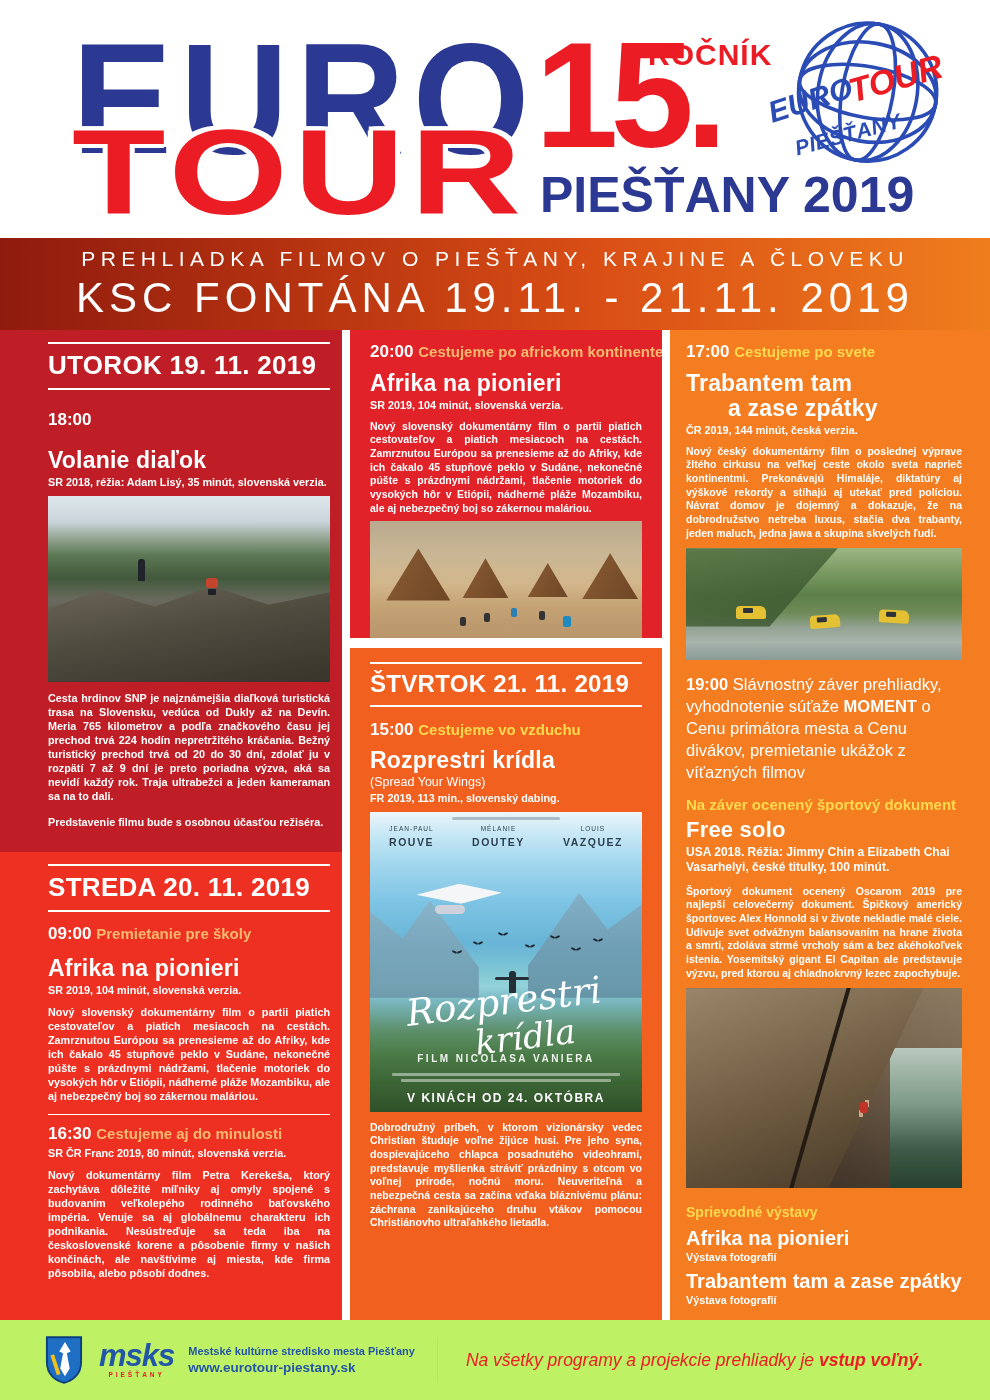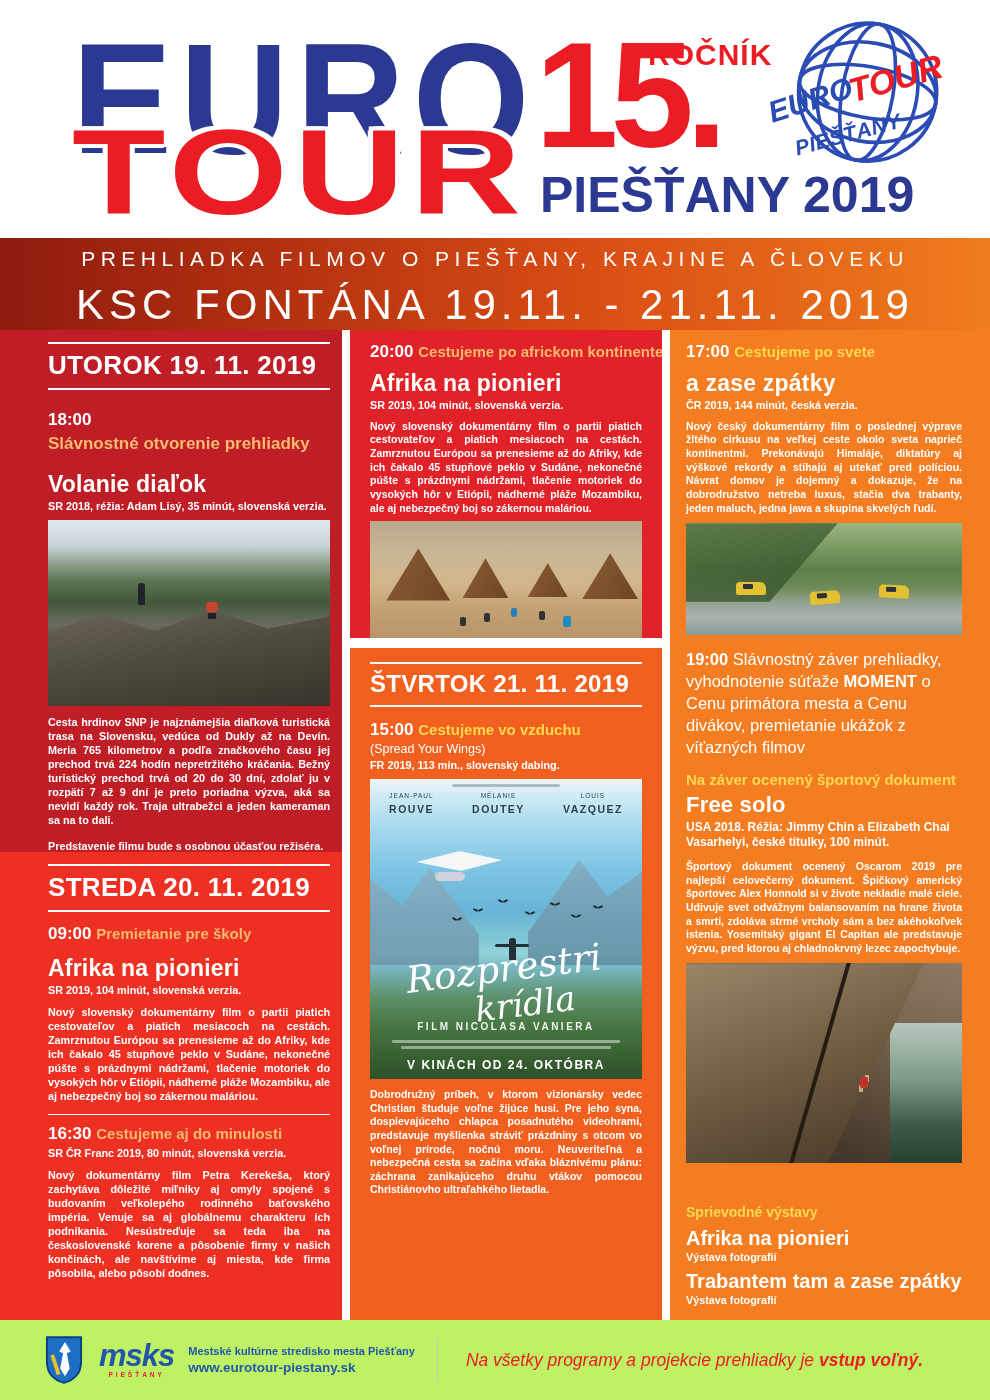--- a/index.html
+++ b/index.html
@@ -25,21 +25,21 @@
   .badge{position:absolute;left:765px;top:18px;width:180px;height:160px;transform:rotate(-4deg);}
   .badge svg{position:absolute;left:28px;top:0;}
   .badge .b-euro{position:absolute;left:2px;top:62px;font-size:30px;font-weight:700;font-style:italic;color:#2b4bb5;transform:rotate(-14deg);}
   .badge .b-tour{position:absolute;left:84px;top:44px;font-size:34px;font-weight:700;font-style:italic;color:var(--brand-red);transform:rotate(-12deg);}
   .badge .b-city{position:absolute;left:26px;top:104px;font-size:21px;font-weight:700;font-style:italic;letter-spacing:.5px;color:#2b4bb5;transform:rotate(-11deg);}
 
   
   .band{position:absolute;left:0;top:238px;width:990px;height:92px;color:#fff;text-align:center;
     background:linear-gradient(90deg,#8f1b0e 0%,#b33110 28%,#d94e15 60%,#ef7d1d 100%);}
   .band .l1{padding-top:9px;font-size:21px;letter-spacing:5.5px;white-space:nowrap;}
-  .band .l2{margin-top:10px;font-size:42px;letter-spacing:5px;white-space:nowrap;}
+  .band .l2{margin-top:3px;font-size:42px;letter-spacing:5px;white-space:nowrap;}
 
   
   .panel{position:absolute;color:#fff;overflow:hidden;}
   .p-a{left:0;top:330px;width:342px;height:522px;background:var(--panel-a);padding:12px 12px 0 48px;}
   .p-b{left:0;top:852px;width:342px;height:468px;background:var(--panel-b);padding:12px 12px 0 48px;}
   .p-c{left:350px;top:330px;width:312px;height:308px;background:var(--panel-c);padding:12px 20px 0 20px;}
   .p-d{left:350px;top:648px;width:312px;height:672px;background:var(--panel-d);padding:14px 20px 0 20px;}
   .p-e{left:670px;top:330px;width:320px;height:990px;background:var(--panel-e);padding:12px 28px 0 16px;display:flex;flex-direction:column;}
   .rule{height:2px;background:#fff;}
   h2.day{font-size:26px;font-weight:700;letter-spacing:.3px;margin:6px 0 7px;white-space:nowrap;}
@@ -152,21 +152,20 @@
     <div class="l1">PREHLIADKA FILMOV O PIEŠŤANY, KRAJINE A ČLOVEKU</div>
     <div class="l2">KSC FONTÁNA 19.11. - 21.11. 2019</div>
   </div>
 
   <div class="panel p-a">
     <div class="rule"></div>
     <h2 class="day">UTOROK 19. 11. 2019</h2>
     <div class="rule"></div>
     <p class="timeline" style="margin-top:20px;">
       <b>18:00</b>
-      <span class="lbl-block">Slávnostné otvorenie prehliadky</span>
     </p>
     <h3 class="film" style="margin-top:18px;">Volanie diaľok</h3>
     <p class="meta">SR 2018, réžia: Adam Lisý, 35 minút, slovenská verzia.</p>
     <div class="img img-hikers">
       <div class="hk-rock"></div>
       <span class="hk-p1"></span>
       <span class="hk-p2"></span>
     </div>
     <p class="desc">Cesta hrdinov SNP je najznámejšia diaľková turistická trasa na Slovensku, vedúca od Dukly až na Devín. Meria 765 kilometrov a podľa značkového času jej prechod trvá 224 hodín nepretržitého kráčania. Bežný turistický prechod trvá od 20 do 30 dní, zdolať ju v rozpätí 7 až 9 dní je preto poriadna výzva, aká sa nevidí každý rok. Traja ultrabežci a jeden kameraman sa na to dali.</p>
     <p class="note">Predstavenie filmu bude s osobnou účasťou režiséra.</p>
@@ -215,20 +214,21 @@
   </div>
 
   <div class="panel p-d">
     <div class="rule"></div>
     <h2 class="day">ŠTVRTOK 21. 11. 2019</h2>
     <div class="rule"></div>
     <p class="timeline" style="margin-top:13px;">
       <b>15:00</b>
       <span class="lbl">Cestujeme vo vzduchu</span>
     </p>
+    <h3 class="film" style="margin-top:8px;">Rozprestri krídla</h3>
     <p class="film-alt">(Spread Your Wings)</p>
     <p class="meta">FR 2019, 113 min., slovenský dabing.</p>
     <div class="img poster4">
       <div class="p4-topbar"></div>
       <div class="p4-actors">
         <span>
           <span class="first" style="display:block;">JEAN-PAUL</span>
           <span class="last">ROUVE</span>
         </span>
         <span>
@@ -265,21 +265,22 @@
     </div>
     <p class="desc" style="font-size:10.5px;">Dobrodružný príbeh, v ktorom vizionársky vedec Christian študuje voľne žijúce husi. Pre jeho syna, dospievajúceho chlapca posadnutého videohrami, predstavuje myšlienka stráviť prázdniny s otcom vo voľnej prírode, nočnú moru. Neuveriteľná a nebezpečná cesta sa začína vďaka bláznivému plánu: záchrana zanikajúceho druhu vtákov pomocou Christiánovho ultraľahkého lietadla.</p>
   </div>
 
   <div class="panel p-e">
     <p class="timeline">
       <b>17:00</b>
       <span class="lbl">Cestujeme po svete</span>
     </p>
     <h3 class="film" style="margin-top:9px;">
-      <span style="display:block;">a zase zpátky</span>
+      <span style="display:block;">Trabantem tam</span>
+      <span style="display:block;margin-left:42px;">a zase zpátky</span>
     </h3>
     <p class="meta">ČR 2019, 144 minút, česká verzia.</p>
     <p class="desc" style="font-size:10.5px;">Nový český dokumentárny film o poslednej výprave žltého cirkusu na veľkej ceste okolo sveta naprieč kontinentmi. Prekonávajú Himaláje, diktatúry aj výškové rekordy a stíhajú aj utekať pred políciou. Návrat domov je dojemný a dokazuje, že na dobrodružstvo netreba luxus, stačia dva trabanty, jeden maluch, jedna jawa a skupina skvelých ľudí.</p>
     <div class="img img-trabant">
       <div class="tb-hill"></div>
       <div class="tb-car" style="left:18%;top:52%;"></div>
       <div class="tb-car" style="left:45%;top:60%;transform:rotate(-4deg);"></div>
       <div class="tb-car" style="left:70%;top:55%;transform:rotate(3deg);"></div>
     </div>
     <p class="closing">

